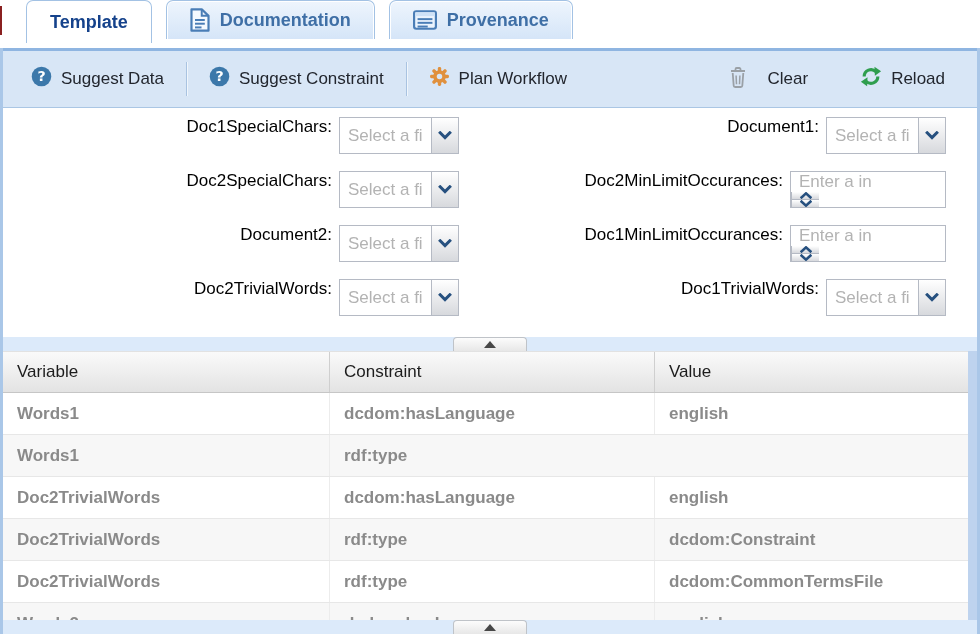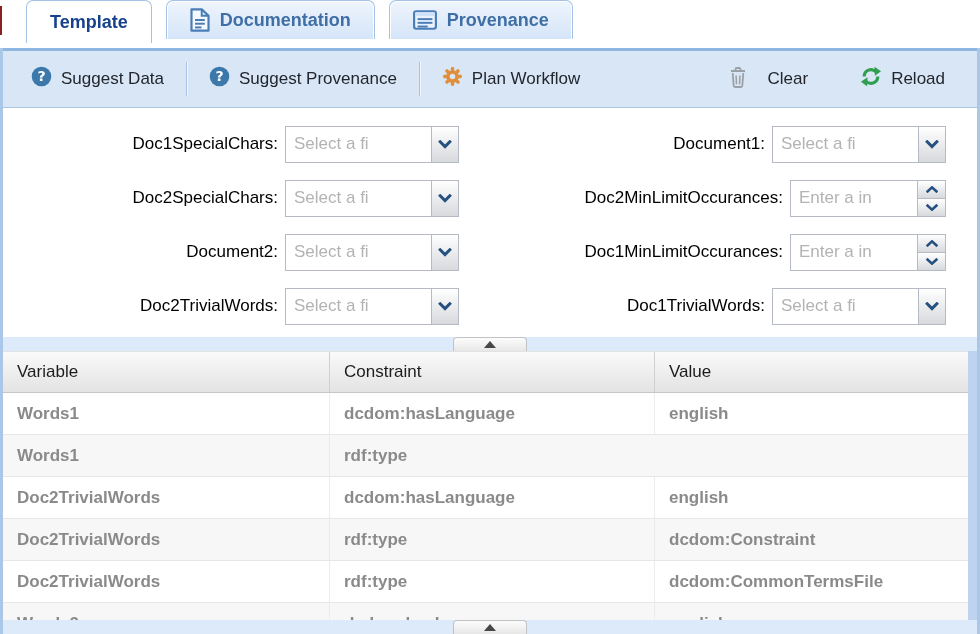--- a/index.html
+++ b/index.html
@@ -28,24 +28,24 @@
            box-sizing:border-box;z-index:2;}
   .tbtn{display:flex;align-items:center;gap:9px;padding:6px 13px;font-size:17px;color:#22262e;
         border-radius:3px;cursor:pointer;white-space:nowrap;}
   .tsep{width:1px;height:34px;background:#a9c3e1;box-shadow:1px 0 0 #f0f6fc;margin:0 9px;}
   .push{margin-left:auto;gap:20px;}
   .gap{width:26px;}
 
   
   .formpanel{position:absolute;top:109px;left:3px;right:3px;height:228px;background:#fff;
              display:grid;grid-template-columns:1fr 1fr;grid-auto-rows:54px;padding-top:8px;box-sizing:border-box;}
-  .field{display:flex;align-items:center;justify-content:flex-end;padding-right:31px;}
+  .field{display:flex;align-items:flex-start;justify-content:flex-end;padding-right:31px;}
   .flabel{font-size:17px;color:#000;margin-right:7px;white-space:nowrap;}
-  .combo,.spinner{display:flex;width:174px;height:37px;box-sizing:border-box;border:1px solid #b5bac4;background:#fff;cursor:pointer;}
-  .spinner{width:156px;}
+  .combo,.spinner{display:flex;width:120px;height:37px;box-sizing:border-box;border:1px solid #b5bac4;background:#fff;cursor:pointer;}
+  .spinner{width:156px;flex-direction:column;}
   .cinput{flex:1;min-width:0;border:none;outline:none;padding:0 8px;font-family:"Liberation Sans",sans-serif;
           font-size:17px;color:#555;background:transparent;}
   .cinput::placeholder{color:#b3b3b3;opacity:1;}
   .ctrigger{width:26px;border-left:1px solid #b5bac4;background:linear-gradient(#ffffff,#d7d9dd);
             display:flex;align-items:center;justify-content:center;}
   .spincol{width:27px;border-left:1px solid #b5bac4;display:flex;flex-direction:column;}
   .spinbtn{flex:1;background:linear-gradient(#ffffff,#d7d9dd);display:flex;align-items:center;justify-content:center;}
   .spinbtn.up{border-bottom:1px solid #b5bac4;}
 
   
@@ -117,21 +117,21 @@
       <span>Suggest Data</span>
     </div>
     <div class="tsep"></div>
     <div class="tbtn">
       <span>
         <svg width="21" height="21" viewBox="0 0 20 20">
           <circle cx="10" cy="10" r="9.3" fill="#3c78aa"></circle>
           <text x="10" y="14.6" text-anchor="middle" font-size="13.5" font-weight="bold" fill="#ffffff" font-family="DejaVu Sans, sans-serif">?</text>
         </svg>
       </span>
-      <span>Suggest Provenance</span>
+      <span>Suggest Constraint</span>
     </div>
     <div class="tsep"></div>
     <div class="tbtn">
       <span>
         <svg width="21" height="21" viewBox="0 0 20 20">
           <g fill="#e0903d">
             <rect x="8.4" y="1" width="3.2" height="18" rx="1.3"></rect>
             <rect x="8.4" y="1" width="3.2" height="18" rx="1.3" transform="rotate(45 10 10)"></rect>
             <rect x="8.4" y="1" width="3.2" height="18" rx="1.3" transform="rotate(90 10 10)"></rect>
             <rect x="8.4" y="1" width="3.2" height="18" rx="1.3" transform="rotate(135 10 10)"></rect>

